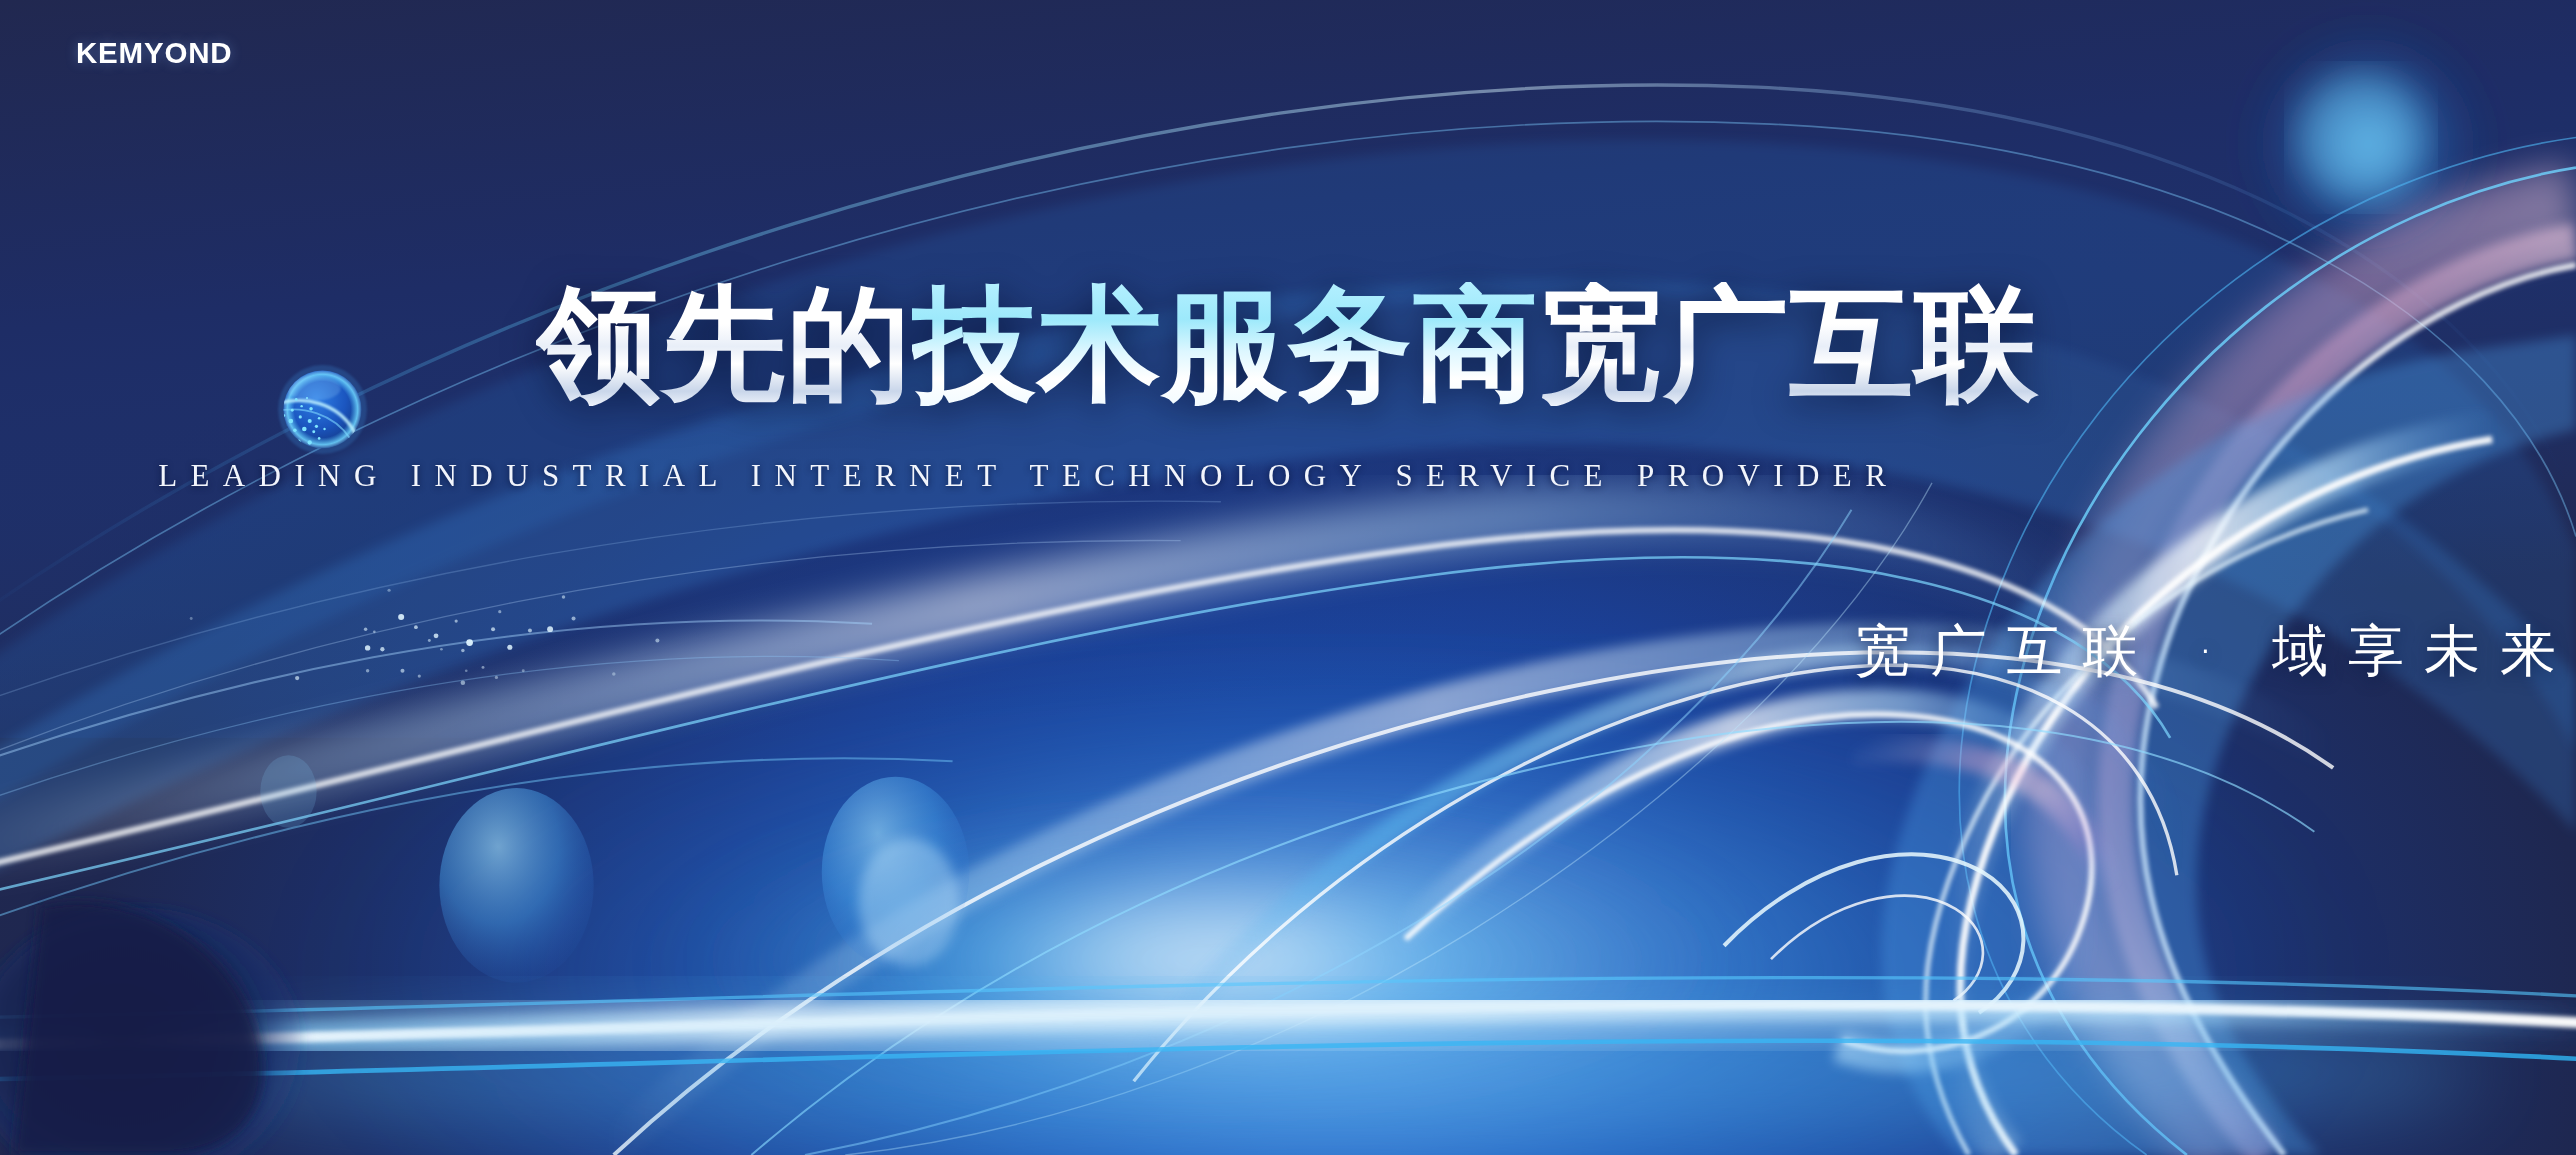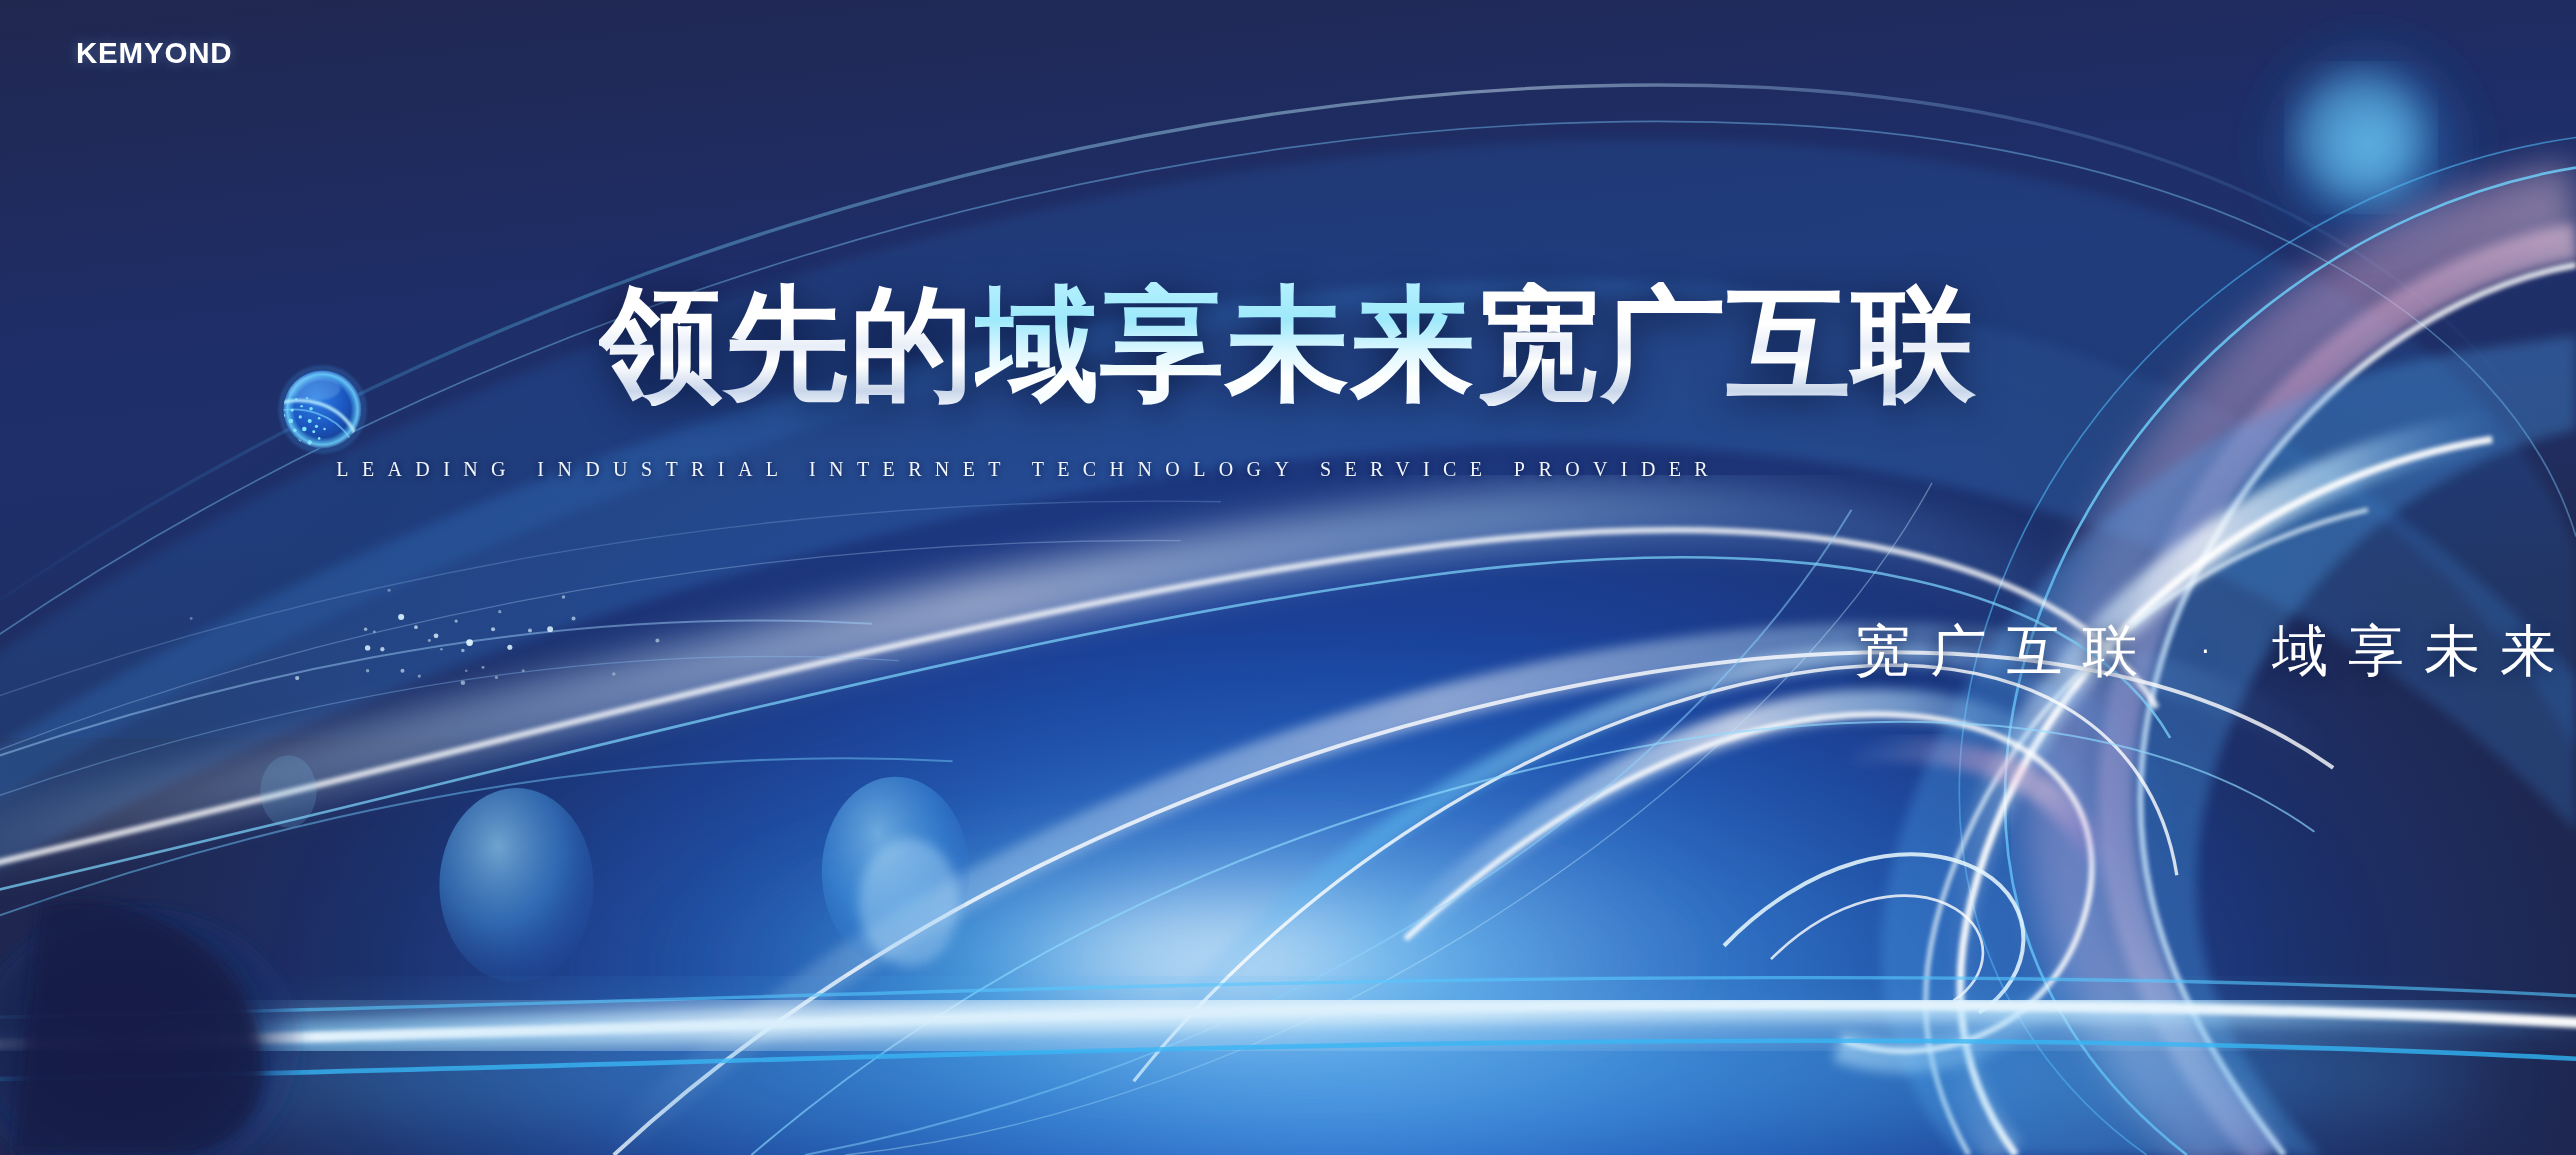--- a/index.html
+++ b/index.html
@@ -49,21 +49,21 @@
     text-align:right;
   }
   #headline .cyan{
     background-image:linear-gradient(180deg,#b4f0ff 0%,#9de9fb 30%,#ddf7ff 56%,#ffffff 78%,#f2fbff 100%);
   }
 
   #subtitle{
     position:absolute;left:0;top:458px;width:2044px;
     text-align:center;
     font-family:"Liberation Serif","DejaVu Serif",serif;
-    font-size:20px;
+    font-size:31px;
     font-weight:400;
     letter-spacing:13.4px;
     color:#f2f5fc;
     text-indent:13.4px;
     text-shadow:0 1.3px 6.7px rgba(8,20,60,.85);
     white-space:nowrap;
   }
 
   #tagline{
     position:absolute;left:0;top:614px;width:2576px;
@@ -356,21 +356,21 @@
       </g>
       <ellipse cx="62" cy="44" rx="40" ry="18" fill="#9fd8ff" opacity=".22" filter="url(#gb)"></ellipse>
     </g>
   </svg>
 
   <div id="logo">KEMYOND</div>
 
   <div id="textblock">
 
     <div id="headline">
-      <span class="seg silver">领先的</span><span class="seg cyan">域享未来</span><span class="seg silver">宽广互联</span>
+      <span class="seg silver">领先的</span><span class="seg cyan">技术服务商</span><span class="seg silver">宽广互联</span>
     </div>
 
     <div id="subtitle">LEADING INDUSTRIAL INTERNET TECHNOLOGY SERVICE PROVIDER</div>
 
     <div id="tagline">宽广互联 · 域享未来</div>
 
   </div>
 
 </div>
 

